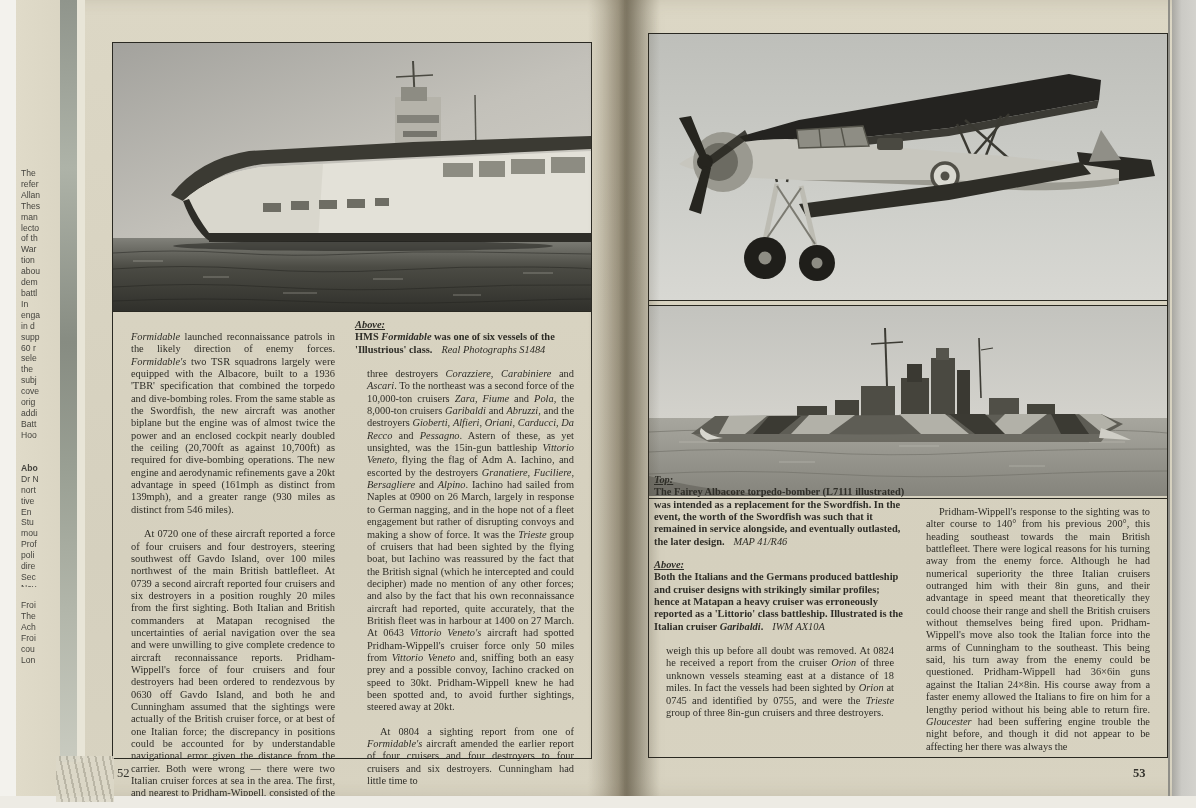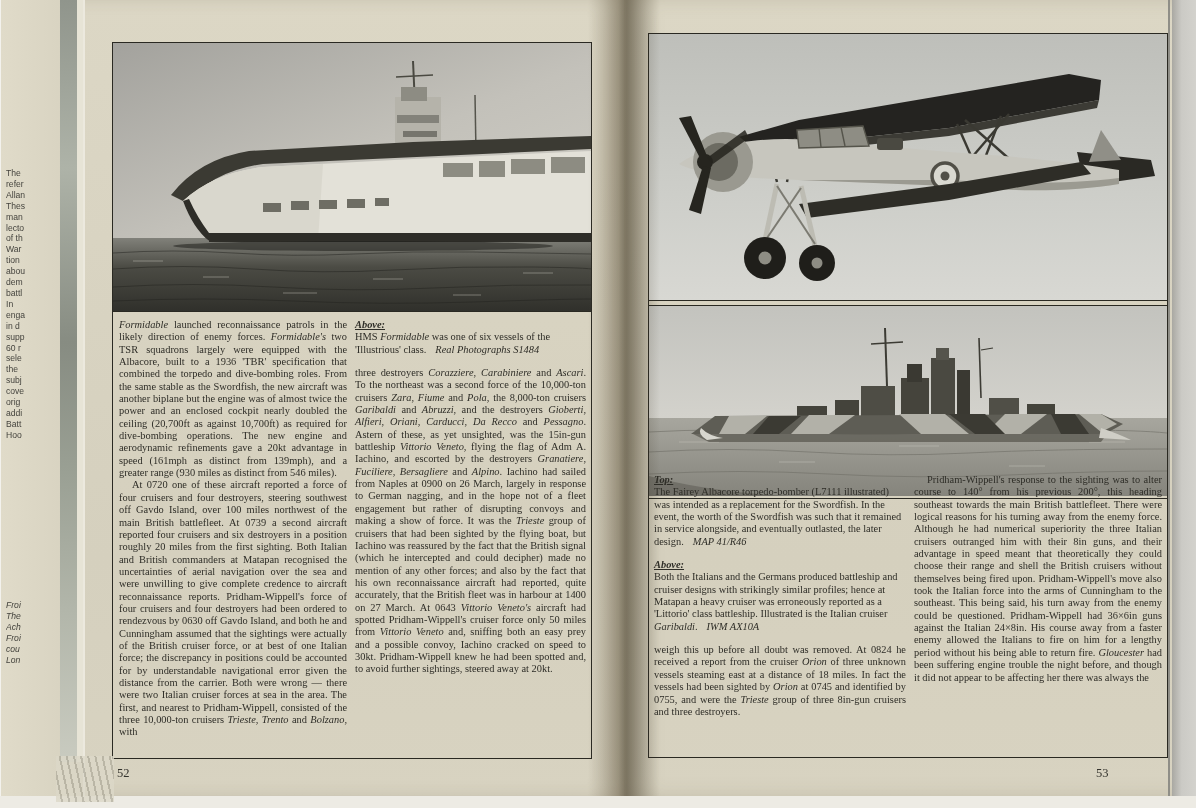--- a/index.html
+++ b/index.html
@@ -1,27 +1,27 @@
 <!DOCTYPE html>
 <html><head>
 <meta charset="utf-8">
 <style>
   html,body{margin:0;padding:0;}
   .scene{position:relative;width:1196px;height:808px;background:#e9e7e0;overflow:hidden;
          font-family:"Liberation Serif",serif;color:#2b2a25;}
   
   .bg-left{position:absolute;left:0;top:0;width:16px;height:808px;background:#f3f2ed;}
-  .prev-page{position:absolute;left:1px;top:0;width:82px;height:796px;
+  .prev-page{position:absolute;left:16px;top:0;width:82px;height:796px;
              background:linear-gradient(90deg,#e0dbc9,#d9d4c2 70%,#cfcab8);}
   .prev-frag{position:absolute;left:5px;width:56px;font-family:"Liberation Sans",sans-serif;
              font-size:8.6px;line-height:10.9px;color:#45443e;white-space:pre-line;overflow:hidden;}
   .frag1{top:168px;height:272px;}
   .frag2{top:452px;height:135px;font-weight:bold;}
   .frag2 span{font-weight:normal;display:block;}
-  .frag3{top:600px;height:80px;font-style:italic;}
+  .frag3{top:600px;height:80px;}
   .edge-strip{position:absolute;left:60px;top:0;width:17px;height:762px;
               background:linear-gradient(180deg,#90958c 0%,#aeb3a8 22%,#878c82 45%,#9aa094 62%,#b2b6aa 80%,#c9cbc0 100%);}
   .edge-gap{position:absolute;left:77px;top:0;width:8px;height:762px;background:#eceaddcc;}
   .right-edge{position:absolute;left:1172px;top:0;width:24px;height:808px;
               background:linear-gradient(90deg,#a9a8a2,#cbcac5 40%,#d3d2cd);}
   .right-edge-line{position:absolute;left:1168px;top:0;width:2px;height:808px;background:#8f8e87;}
   .bottom-band{position:absolute;left:0;top:796px;width:1196px;height:12px;background:#edebe4;}
   .stack-lines{position:absolute;left:56px;top:756px;width:58px;height:46px;
                background:repeating-linear-gradient(78deg,#dcd8c8 0 5px,#b3af9f 5px 7px);opacity:.8;}
   .gutter{position:absolute;left:588px;top:0;width:72px;height:796px;
@@ -36,31 +36,31 @@
   .photo{position:absolute;left:0;width:100%;overflow:hidden;}
   .photo svg{display:block;}
   .lphoto{top:0;height:268px;border-bottom:1px solid #2a2922;}
   .rphoto1{top:0;height:266px;border-bottom:1px solid #2a2922;}
   .rphoto2{top:271px;height:192px;border-top:1px solid #2a2922;border-bottom:1px solid #2a2922;}
   
   .col{position:absolute;font-size:10.4px;line-height:12.35px;text-align:justify;color:#2e2d27;}
   .lcol1{left:6px;top:276px;width:228px;}
   .lcol2{left:242px;top:276px;width:231px;}
   .rcol1{left:5px;top:440px;width:252px;}
-  .rcol2{left:265px;top:440px;width:248px;}
-  .col p{margin:0;}
+  .rcol2{left:265px;top:460px;width:248px;}
+  .col p{margin:12px;}
   .indent{text-indent:13px;}
   .caption{margin-bottom:11px;text-align:left;}
   .cap-label{font-style:italic;font-weight:bold;text-decoration:underline;}
-  .cap-text{font-weight:normal;}
+  .cap-text{font-weight:bold;}
   .cap-credit{font-style:italic;margin-left:9px;font-weight:normal;text-align:right;}
   .body-after-caption{margin-top:12px;}
   .pagenum{position:absolute;font-size:12.5px;color:#34332d;}
   .pn-left{left:32px;top:766px;}
-  .pn-right{left:472px;top:766px;}
+  .pn-right{left:509px;top:766px;font-weight:bold;}
 </style>
 </head>
 <body>
 
 <div class="scene">
 
   <div class="bg-left"></div>
   <div class="prev-page">
     <div class="prev-frag frag1">The
 refer
@@ -80,20 +80,34 @@
 supp
 60 r
 sele
 the
 subj
 cove
 orig
 addi
 Batt
 Hoo</div>
+    <div class="prev-frag frag2">
+      <b>Abo</b>
+      <span>Dr N
+nort
+tive
+En
+Stu
+mou
+Prof
+poli
+dire
+Sec
+Nav</span>
+    </div>
     <div class="prev-frag frag3">Froi
 The
 Ach
 Froi
 cou
 Lon</div>
   </div>
   <div class="edge-strip"></div>
   <div class="edge-gap"></div>
 
@@ -165,20 +179,21 @@
       </div>
 
       <div class="col lcol2">
         <div class="caption">
           <div class="cap-label">Above:</div>
           <div>
             <span class="cap-text">HMS <i>Formidable</i> was one of six vessels of the 'Illustrious' class.</span><span class="cap-credit">Real Photographs S1484</span>
           </div>
         </div>
         <p class="body-after-caption">three destroyers <i>Corazziere</i>, <i>Carabiniere</i> and <i>Ascari</i>. To the northeast was a second force of the 10,000-ton cruisers <i>Zara</i>, <i>Fiume</i> and <i>Pola</i>, the 8,000-ton cruisers <i>Garibaldi</i> and <i>Abruzzi</i>, and the destroyers <i>Gioberti</i>, <i>Alfieri</i>, <i>Oriani</i>, <i>Carducci</i>, <i>Da Recco</i> and <i>Pessagno</i>. Astern of these, as yet unsighted, was the 15in-gun battleship <i>Vittorio Veneto</i>, flying the flag of Adm A. Iachino, and escorted by the destroyers <i>Granatiere</i>, <i>Fuciliere</i>, <i>Bersagliere</i> and <i>Alpino</i>. Iachino had sailed from Naples at 0900 on 26 March, largely in response to German nagging, and in the hope not of a fleet engagement but rather of disrupting convoys and making a show of force. It was the <i>Trieste</i> group of cruisers that had been sighted by the flying boat, but Iachino was reassured by the fact that the British signal (which he intercepted and could decipher) made no mention of any other forces; and also by the fact that his own reconnaissance aircraft had reported, quite accurately, that the British fleet was in harbour at 1400 on 27 March. At 0643 <i>Vittorio Veneto's</i> aircraft had spotted Pridham-Wippell's cruiser force only 50 miles from <i>Vittorio Veneto</i> and, sniffing both an easy prey and a possible convoy, Iachino cracked on speed to 30kt. Pridham-Wippell knew he had been spotted and, to avoid further sightings, steered away at 20kt.</p>
+        <p class="indent">At 0804 a sighting report from one of <i>Formidable's</i> aircraft amended the earlier report of four cruisers and four destroyers to four cruisers and six destroyers. Cunningham had little time to</p>
       </div>
     </div>
     <div class="pagenum pn-left">52</div>
   </div>
 
   <div class="page right-page">
     <div class="frame rframe">
 
       <div class="photo rphoto1">
         <svg width="518" height="266" viewBox="0 0 518 266">

